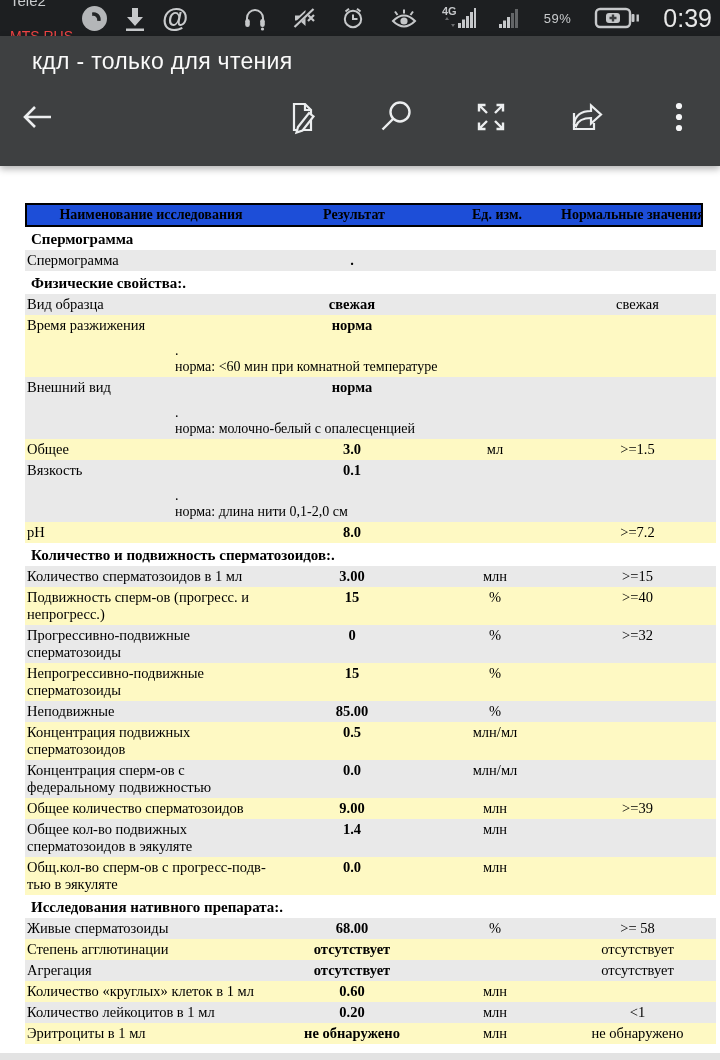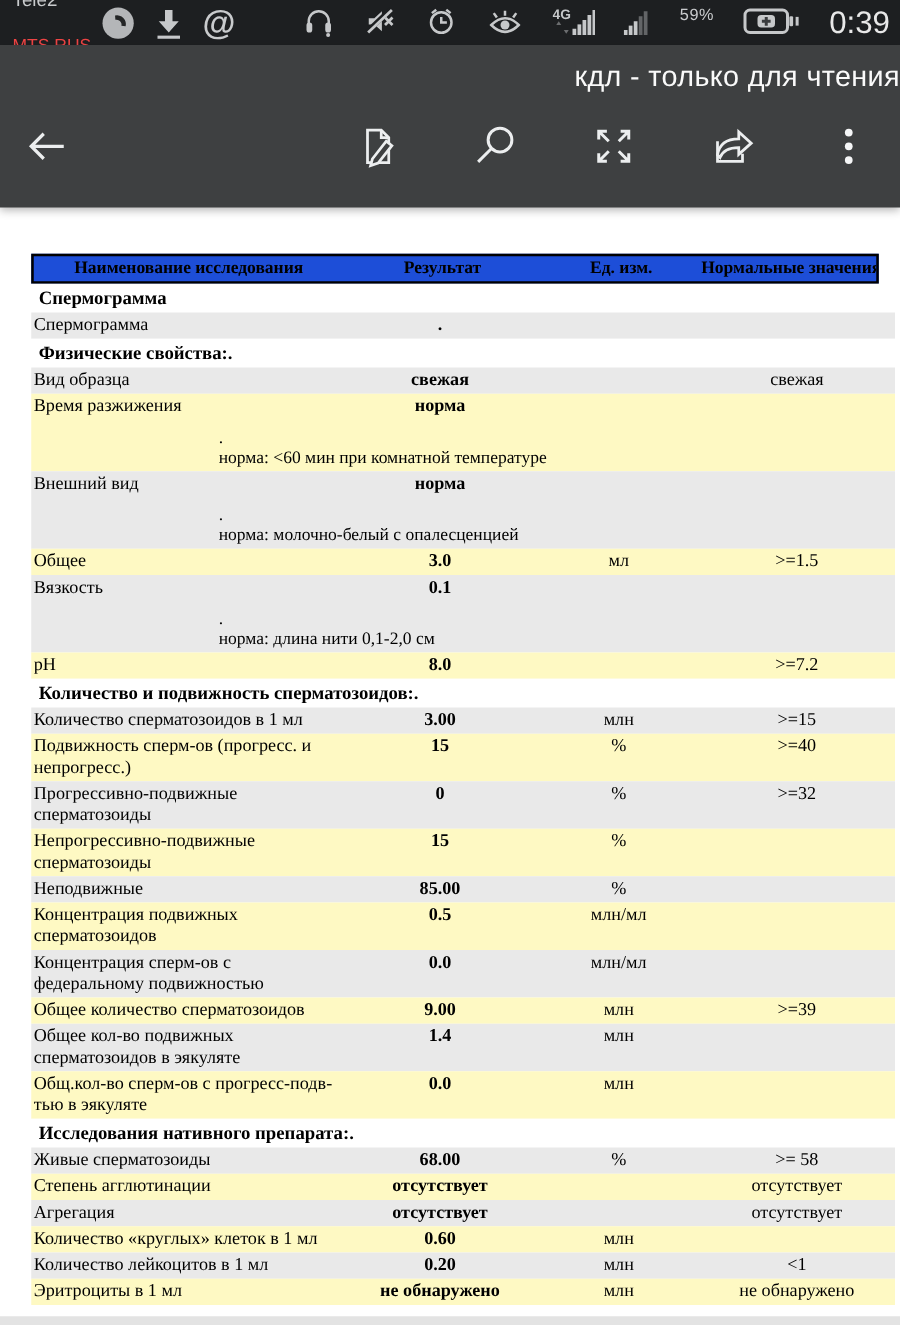--- a/index.html
+++ b/index.html
@@ -11,32 +11,32 @@
   
   .status-bar{
     height:36px;background:#1d1f21;color:#c6c8ca;
     display:flex;align-items:center;padding:0 8px 0 10px;box-sizing:border-box;
   }
   .carrier{display:flex;flex-direction:column;line-height:1.05;margin-right:8px;}
   .carrier .l1{font-size:15px;color:#c9cbcd;}
   .carrier .l2{font-size:14px;color:#ef4444;margin-top:20px;}
   .sb-icon{display:inline-flex;align-items:center;justify-content:center;}
   .sb-left{display:flex;align-items:center;gap:14px;}
-  .sb-right{margin-left:auto;display:flex;align-items:flex-start;gap:23px;}
+  .sb-right{margin-left:auto;display:flex;align-items:center;gap:23px;}
   .at-glyph{font-size:27px;color:#c9cbcd;font-weight:bold;line-height:1;}
   .pct{font-size:13px;color:#c9cbcd;letter-spacing:0.5px;}
   .clock{font-size:25px;color:#e8e8e8;}
   
   .app-bar{
     background:#3e4041;color:#f1f2f3;height:130px;box-sizing:border-box;
     box-shadow:0 3px 7px rgba(0,0,0,0.30);position:relative;z-index:2;
   }
   .app-title{
-    text-align:right;font-size:23px;padding-top:12px;color:#fafafa;
-    font-weight:400;letter-spacing:0.3px;
+    text-align:left;font-size:23px;padding-top:12px;color:#fafafa;
+    font-weight:400;letter-spacing:0.3px;padding-left:32px;
   }
   .toolbar{
     display:flex;align-items:center;height:72px;margin-top:6px;padding:0 12px 0 14px;
   }
   .tool-btn{width:46px;height:46px;display:flex;align-items:center;justify-content:center;}
   .toolbar .spacer{flex:1;}
   .toolbar .grp{display:flex;align-items:center;gap:48px;margin-right:6px;}
   
   .doc{
     position:absolute;top:178px;left:0;right:0;bottom:0;background:#ffffff;overflow:hidden;

